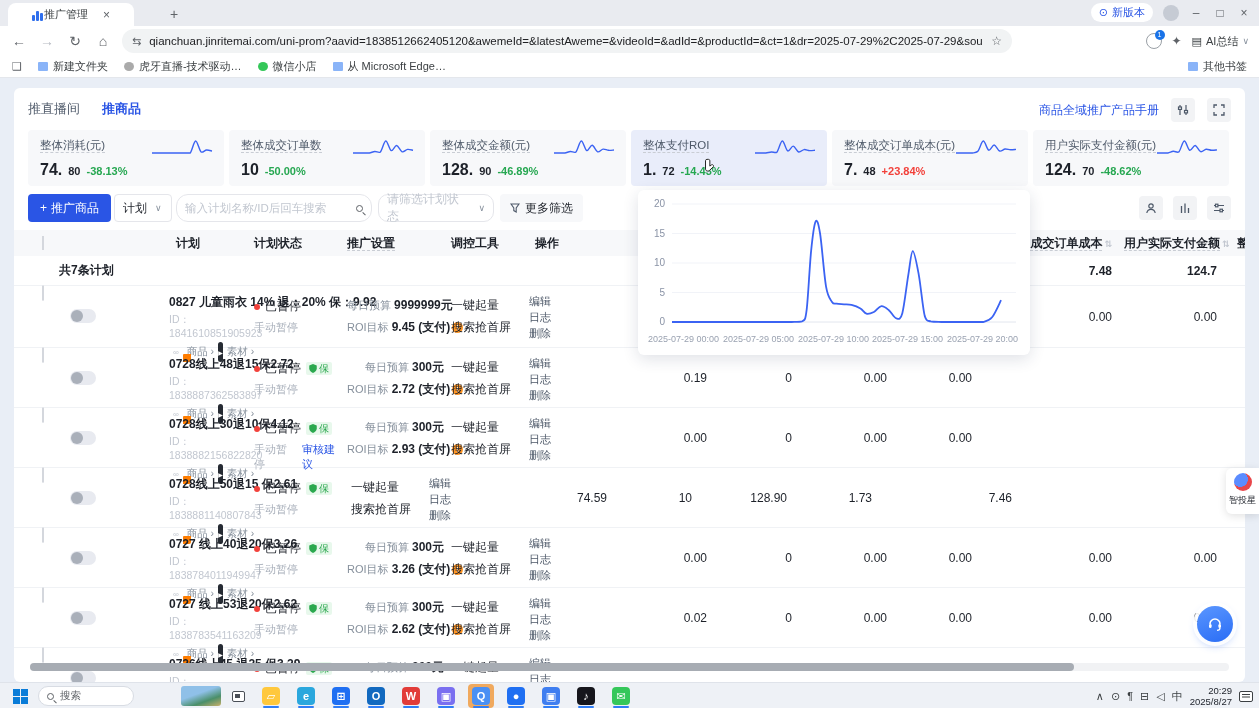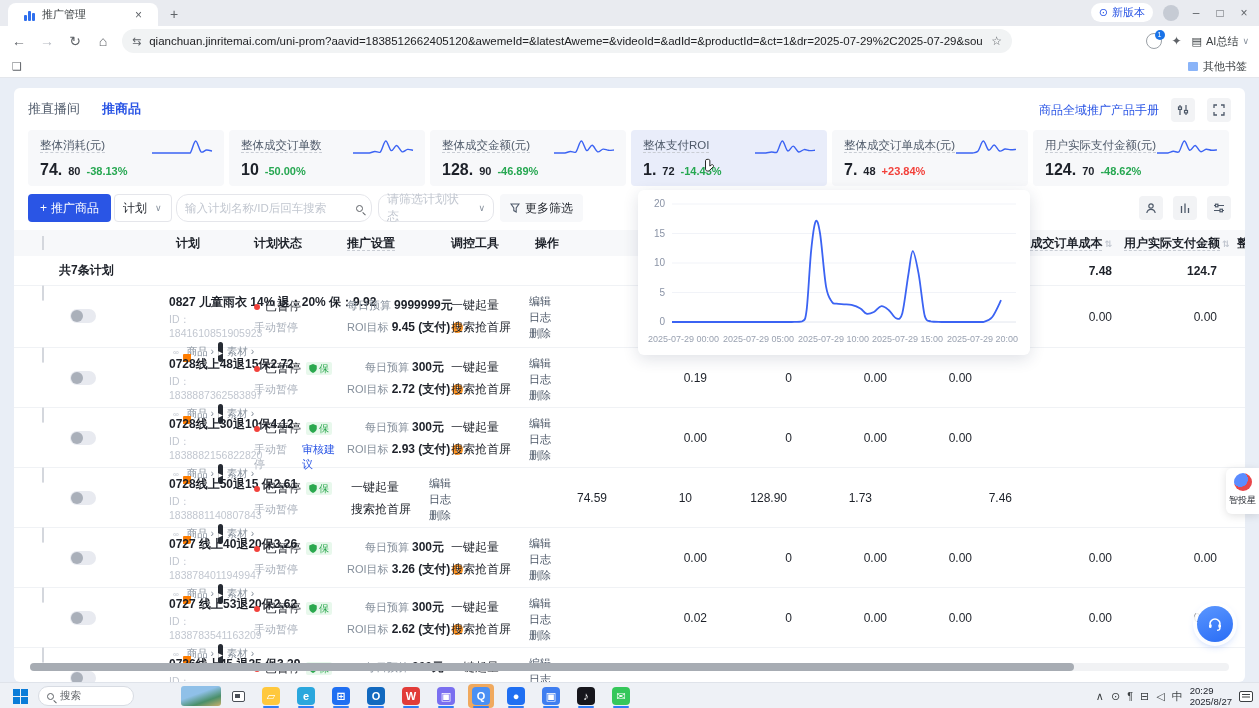--- a/index.html
+++ b/index.html
@@ -2,21 +2,21 @@
 <html><head>
 <meta charset="utf-8">
 <style>
   * { margin:0; padding:0; box-sizing:border-box; }
   html,body { width:1259px; height:708px; overflow:hidden; }
   body { font-family:"Liberation Sans","DejaVu Sans",sans-serif; font-size:12px; color:#1d2129; background:#e9eef6; position:relative; }
   .abs { position:absolute; }
 
   
   #titlebar { left:0; top:0; width:1259px; height:26px; background:#e9ebf0; }
-  .tab { left:8px; top:3px; width:150px; height:23px; background:#fff; border-radius:8px 8px 0 0; display:flex; align-items:center; padding:0 16px; gap:6px; }
+  .tab { left:8px; top:3px; width:126px; height:23px; background:#fff; border-radius:8px 8px 0 0; display:flex; align-items:center; padding:0 24px; }
   .tab-fav { width:12px; height:12px; display:flex; align-items:flex-end; gap:1px; }
   .tab-fav i { display:block; width:3px; background:#2f6fed; border-radius:1px; }
   .tab-title { font-size:11px; color:#3c4043; flex:1; white-space:nowrap; overflow:hidden; }
   .tab-close { color:#5f6368; font-size:12px; cursor:pointer; }
   .newtab-btn { left:170px; top:7px; color:#5f6368; font-size:14px; line-height:14px; }
   .win-right { right:8px; top:3px; display:flex; align-items:center; gap:10px; }
   .version-pill { background:#fff; border-radius:10px; padding:2px 8px; color:#2a55e5; font-size:11px; display:flex; gap:4px; align-items:center; }
   .mini-avatar { width:16px; height:16px; border-radius:50%; background:#c6cbd4; }
   .win-ctl { color:#5f6368; font-size:12px; width:14px; text-align:center; }
 
@@ -140,21 +140,21 @@
   .tb-taskview { left:228px; width:20px; }
   .tv { width:13px; height:11px; border:1.5px solid #4a4f57; border-radius:2px; position:relative; background:#fff; }
   .tv:after { content:''; position:absolute; left:2px; top:2px; width:5px; height:4px; background:#4a4f57; }
   #apps { position:absolute; left:258px; top:0; height:26px; display:flex; gap:9px; align-items:center; }
   .app { width:26px; height:24px; border-radius:4px; display:flex; align-items:center; justify-content:center; position:relative; }
   .app.active { background:#f0a95e; }
   .app .ic { width:18px; height:18px; border-radius:4px; color:#fff; font-size:11px; font-weight:bold; display:flex; align-items:center; justify-content:center; }
   .app .run { position:absolute; bottom:0; left:5px; width:16px; height:2.5px; border-radius:2px; background:#2f7df6; }
   #tray { position:absolute; right:6px; top:0; height:26px; display:flex; align-items:center; gap:7px; }
   .tray-g { font-size:11px; color:#3c4043; }
-  .tray-clock { font-size:9.5px; color:#1d2129; line-height:11px; }
+  .tray-clock { text-align:right; font-size:9.5px; color:#1d2129; line-height:11px; }
   .notif { width:14px; height:11px; border:1.3px solid #3c4043; border-radius:2px; position:relative; background:#fff; }
   .notif:after { content:''; position:absolute; left:2px; top:2px; width:8px; height:1.3px; background:#3c4043; box-shadow:0 2.5px 0 #3c4043; }
 
   svg { display:block; }
 </style>
 </head>
 <body>
 
 <div id="titlebar" class="abs">
   <div class="tab abs">
@@ -197,20 +197,38 @@
     <span class="ai-pill">
         <span>▤</span>
         <span>AI总结</span>
         <span class="chev">∨</span>
       </span>
   </div>
 </div>
 
 <div id="bookmarks" class="abs">
   <span style="color:#5f6368;font-size:11px">❑</span>
+  <span style="display:flex;gap:16px">
+      <span class="bm">
+        <span class="bm-ic folder"></span>
+        <span>新建文件夹</span>
+      </span>
+      <span class="bm">
+        <span class="bm-ic globe"></span>
+        <span>虎牙直播-技术驱动…</span>
+      </span>
+      <span class="bm">
+        <span class="bm-ic shop"></span>
+        <span>微信小店</span>
+      </span>
+      <span class="bm">
+        <span class="bm-ic folder"></span>
+        <span>从 Microsoft Edge…</span>
+      </span>
+    </span>
   <span class="bm-right">
       <span class="bm-ic folder"></span>
       <span>其他书签</span>
     </span>
 </div>
 
 <div id="page" class="abs">
   <div id="card">
 
     <div class="page-tabs">

